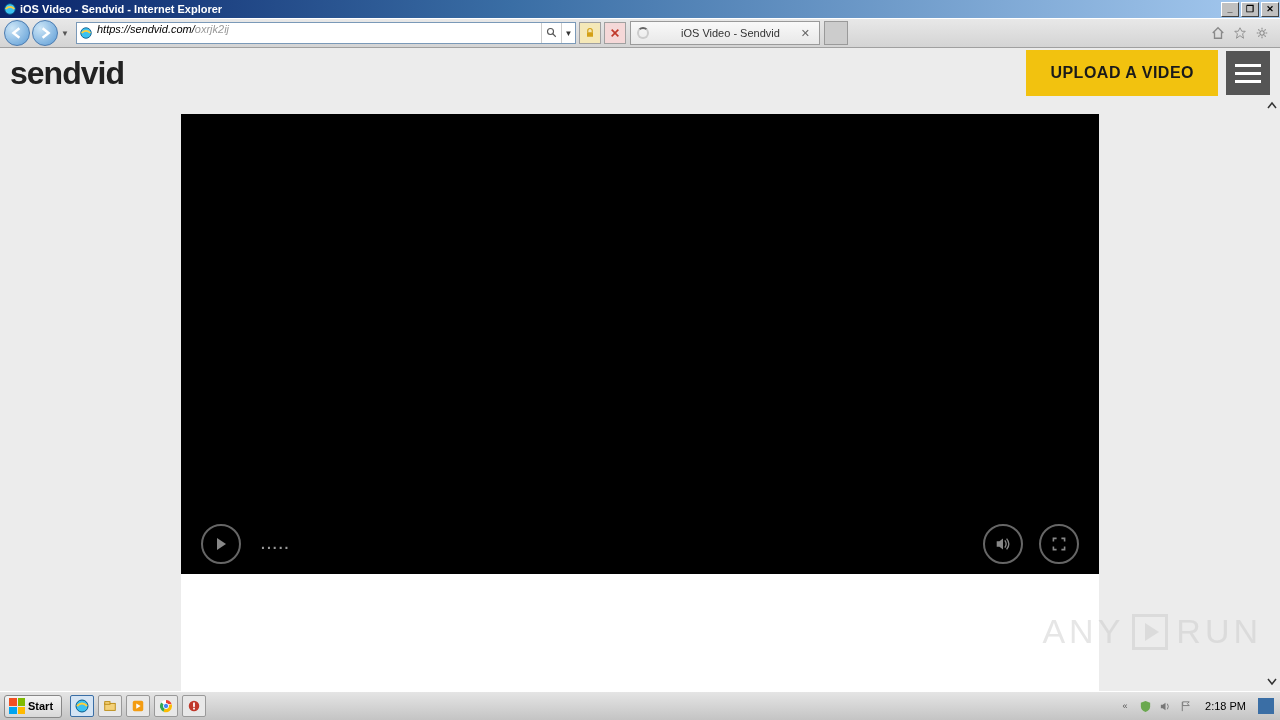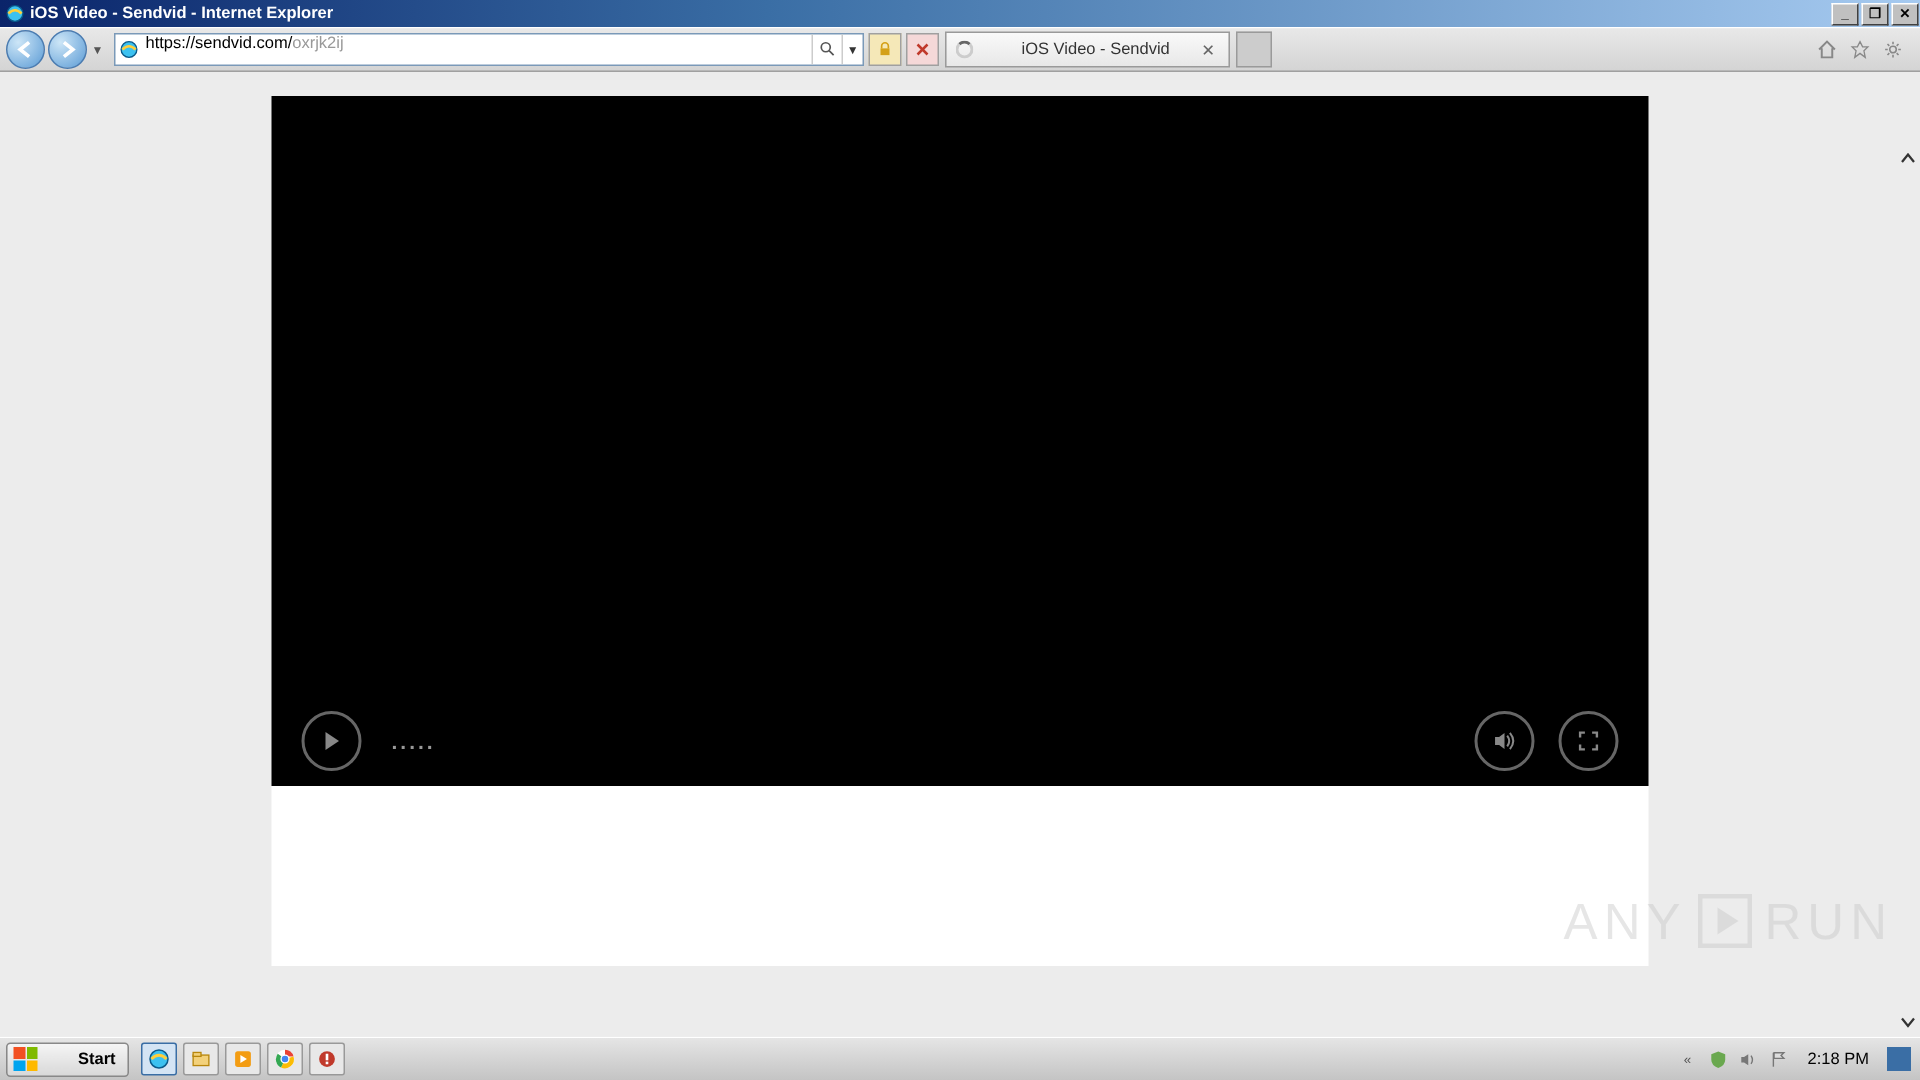--- a/index.html
+++ b/index.html
@@ -12,21 +12,21 @@
 .win-btns{display:flex;margin-right:1px;}
 .win-btn{width:18px;height:15px;background:#c0c0c0;border:1px solid #fff;border-right-color:#404040;border-bottom-color:#404040;margin-left:2px;display:flex;align-items:center;justify-content:center;font-size:9px;font-weight:bold;color:#000;}
 
 
 .toolbar{height:30px;background:linear-gradient(#e8e8e8,#d4d4d4);border-top:1px solid #fff;border-bottom:1px solid #a0a0a0;display:flex;align-items:center;padding:0 4px;}
 .nav-btn{width:26px;height:26px;border-radius:50%;background:radial-gradient(circle at 30% 30%,#cde6f7,#5b9bd5);border:1px solid #4a7bb0;display:flex;align-items:center;justify-content:center;margin-right:2px;}
 .nav-btn svg{width:12px;height:12px;}
 .nav-drop{width:10px;height:20px;display:flex;align-items:center;justify-content:center;color:#555;font-size:8px;margin-right:6px;}
 .addr-wrap{display:flex;align-items:center;flex:0 0 500px;height:22px;background:#fff;border:1px solid #7a99b8;}
 .addr-ie{width:18px;display:flex;align-items:center;justify-content:center;}
-.addr-input{border:none;outline:none;flex:1;height:100%;font-size:11px;padding:0 2px;}
+.addr-input{border:none;outline:none;flex:1;height:100%;font-size:11px;padding:0 2px;font-style:italic;}
 .addr-input .grey{color:#999;}
 .addr-search{width:20px;height:20px;border-left:1px solid #ccc;display:flex;align-items:center;justify-content:center;color:#555;}
 .addr-dd{width:14px;height:20px;border-left:1px solid #ccc;display:flex;align-items:center;justify-content:center;font-size:8px;color:#333;}
 .tb-icon{width:22px;height:22px;border:1px solid #a0a0a0;background:#f0f0f0;margin-left:3px;display:flex;align-items:center;justify-content:center;}
 .tab{height:24px;min-width:190px;background:linear-gradient(#f9f9f9,#e8e8e8);border:1px solid #9a9a9a;display:flex;align-items:center;padding:0 6px;margin-left:4px;position:relative;}
 .tab .spinner{width:12px;height:12px;border:2px solid #ccc;border-top-color:#666;border-radius:50%;margin-right:6px;}
 .tab .tab-title{flex:1;font-size:11px;color:#333;padding-left:26px;}
 .tab .tab-close{font-size:11px;color:#666;padding:0 3px;}
 .tab.empty{min-width:24px;width:24px;background:#ccc;}
 .tb-right{margin-left:auto;display:flex;gap:6px;padding-right:6px;}
@@ -46,27 +46,27 @@
 .video-player{width:918px;height:460px;background:#000;position:relative;}
 .controls{position:absolute;bottom:10px;left:0;right:0;display:flex;align-items:center;padding:0 20px;}
 .ctrl-btn{width:40px;height:40px;border:2px solid #666;border-radius:50%;display:flex;align-items:center;justify-content:center;color:#aaa;}
 .ctrl-btn svg{fill:#888;}
 .play-btn{margin-right:20px;}
 .time-text{color:#999;font-size:14px;font-weight:bold;letter-spacing:2px;}
 .ctrl-right{margin-left:auto;display:flex;gap:16px;}
 .below-video{height:120px;background:#fff;}
 
 
-.watermark{position:absolute;right:18px;bottom:56px;font-family:Arial,sans-serif;font-size:34px;font-weight:300;letter-spacing:4px;color:rgba(200,200,200,0.45);display:flex;align-items:flex-start;gap:8px;pointer-events:none;}
+.watermark{position:absolute;right:18px;bottom:40px;font-family:Arial,sans-serif;font-size:34px;font-weight:300;letter-spacing:4px;color:rgba(200,200,200,0.45);display:flex;align-items:center;gap:8px;pointer-events:none;}
 .watermark .wm-play{width:36px;height:36px;border:3px solid rgba(200,200,200,0.45);transform:rotate(0deg);display:flex;align-items:center;justify-content:center;}
 .watermark .wm-play::before{content:"";border-left:14px solid rgba(200,200,200,0.45);border-top:9px solid transparent;border-bottom:9px solid transparent;margin-left:3px;}
 
 
 .taskbar{height:29px;background:linear-gradient(#e5e5e5,#c4c4c4);border-top:1px solid #fff;display:flex;align-items:center;position:relative;}
-.start-btn{height:23px;background:linear-gradient(#f5f5f5,#d8d8d8);border:1px solid #888;border-radius:3px;padding:0 8px 0 4px;display:flex;align-items:center;margin:0 4px;font-weight:bold;font-size:11px;gap:24px;}
+.start-btn{height:23px;background:linear-gradient(#f5f5f5,#d8d8d8);border:1px solid #888;border-radius:3px;padding:0 8px 0 4px;display:flex;align-items:center;margin:0 4px;font-weight:bold;font-size:11px;}
 .start-flag{width:16px;height:16px;margin-right:3px;display:grid;grid-template-columns:1fr 1fr;grid-template-rows:1fr 1fr;gap:1px;}
 .start-flag span:nth-child(1){background:#f25022;}
 .start-flag span:nth-child(2){background:#7fba00;}
 .start-flag span:nth-child(3){background:#00a4ef;}
 .start-flag span:nth-child(4){background:#ffb900;}
 .task-icon{width:24px;height:22px;border:1px solid #999;background:#e8e8e8;margin-left:4px;display:flex;align-items:center;justify-content:center;border-radius:2px;}
 .task-icon.active{border:1px solid #3a6ea5;background:#d4e4f4;}
 .tray{margin-left:auto;display:flex;align-items:center;gap:6px;padding-right:6px;height:100%;}
 .tray-icons{display:flex;gap:4px;align-items:center;}
 .tray-icons span{width:16px;height:16px;display:flex;align-items:center;justify-content:center;color:#555;}
@@ -151,20 +151,29 @@
     <span>
         <svg viewBox="0 0 16 16" width="14" height="14">
           <circle cx="8" cy="8" r="2.5" stroke="#888" stroke-width="1.2" fill="none"></circle>
           <path d="M8 2 V4 M8 12 V14 M2 8 H4 M12 8 H14 M3.8 3.8 L5.2 5.2 M10.8 10.8 L12.2 12.2 M12.2 3.8 L10.8 5.2 M5.2 10.8 L3.8 12.2" stroke="#888" stroke-width="1.2"></path>
         </svg>
       </span>
   </div>
 </div>
 
 <div class="page">
+  <div class="page-header">
+    <div class="logo">sendvid</div>
+    <div class="upload-btn">UPLOAD A VIDEO</div>
+    <div class="hamburger">
+      <span></span>
+        <span></span>
+        <span></span>
+    </div>
+  </div>
   <div class="scroll-up">
       <svg viewBox="0 0 10 10" width="10" height="10">
         <path d="M1 7 L5 2 L9 7" stroke="#333" stroke-width="1.5" fill="none"></path>
       </svg>
     </div>
 
   <div class="video-area">
     <div class="video-player">
       <div class="controls">
         <div class="ctrl-btn play-btn">

